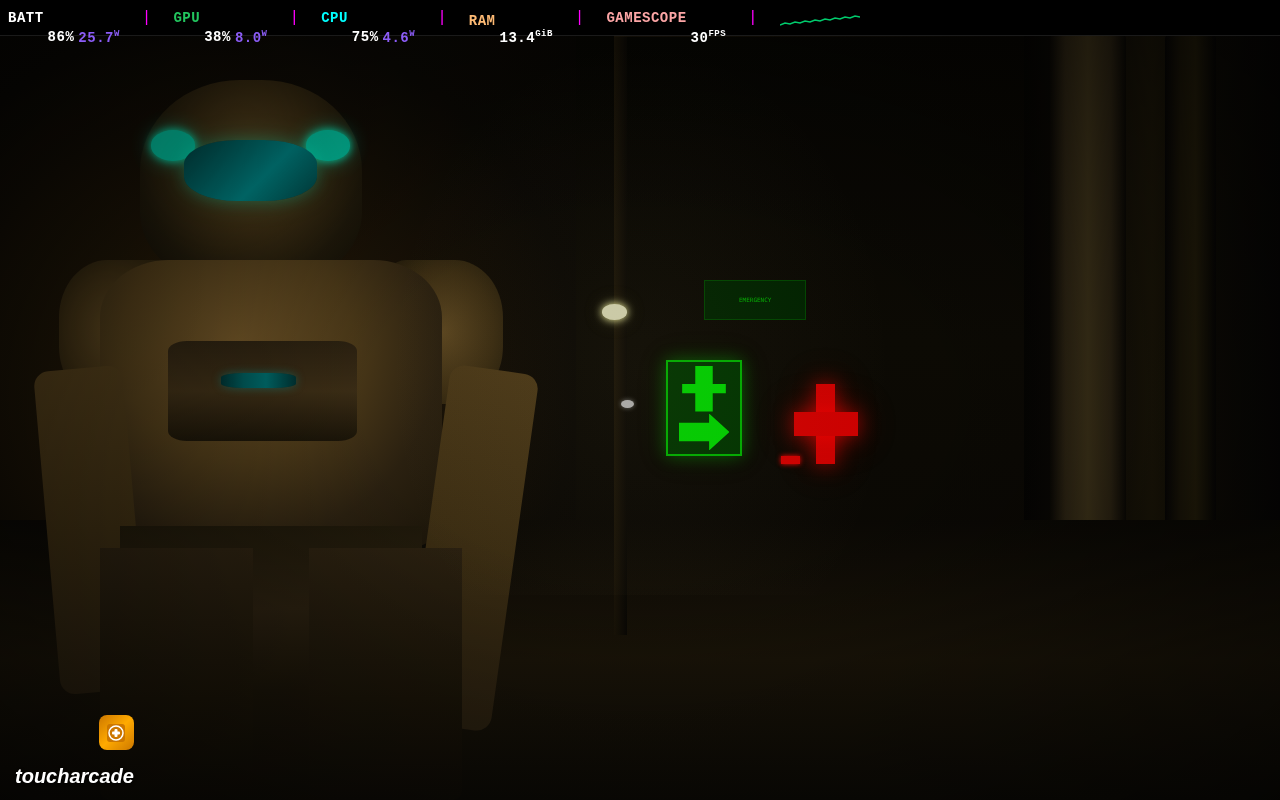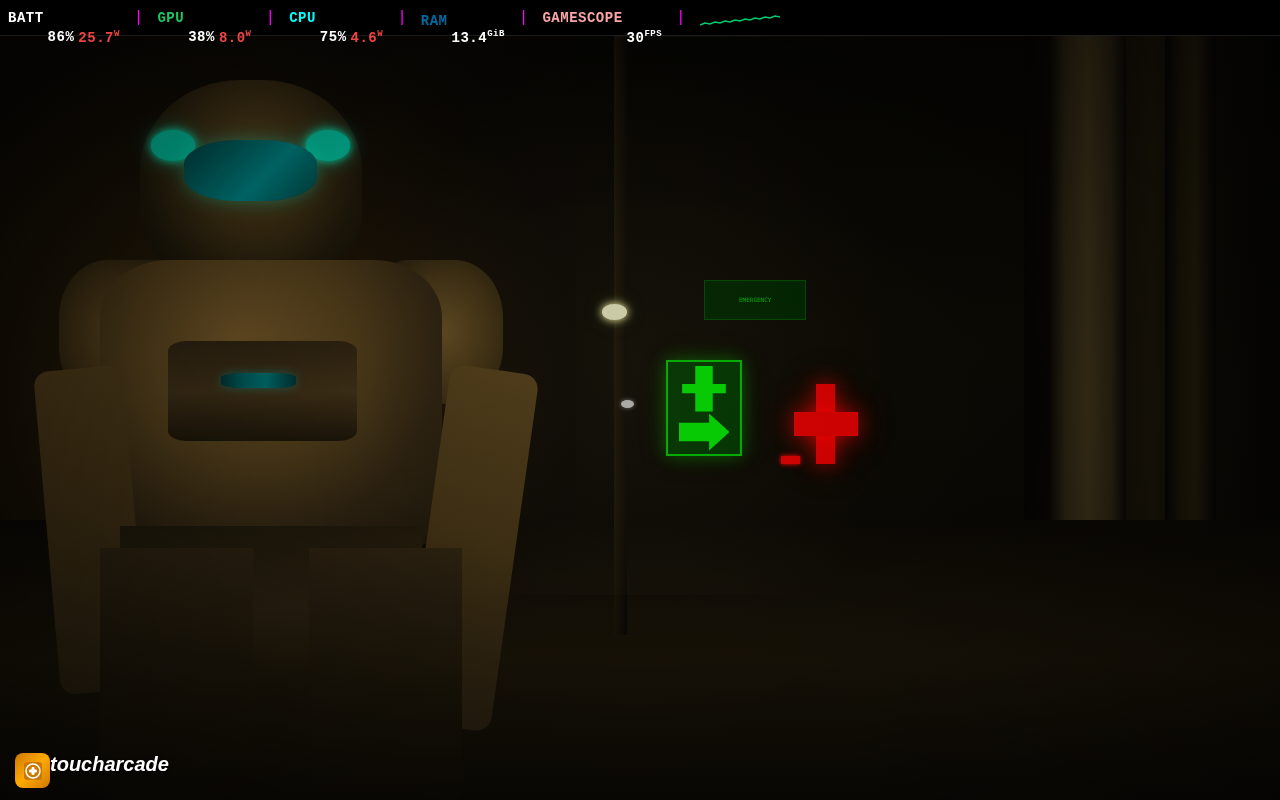--- a/index.html
+++ b/index.html
@@ -424,21 +424,21 @@
 
     
     #hud-bar {
       position: absolute;
       top: 0; left: 0; right: 0;
       height: 36px;
       background: rgba(0, 0, 0, 0.85);
       display: flex;
       align-items: center;
       padding: 0 8px;
-      gap: 8px;
+      gap: 16px;
       z-index: 100;
       border-bottom: 1px solid rgba(255,255,255,0.1);
       font-family: Liberation Mono, monospace;
     }
 
     .hud-segment {
       display: flex;
       align-items: center;
       gap: 4px;
       font-size: 15px;
@@ -452,23 +452,23 @@
       font-weight: 700;
     }
 
     .hud-value {
       font-size: 14px;
       font-weight: 700;
       margin-top: 39px;
     }
 
     .hud-value-white { color: #ffffff; }
-    .hud-value-yellow { color: #ef4444; }
+    .hud-value-yellow { color: #8b5cf6; }
     .hud-value-green { color: #22c55e; }
-    .hud-value-pink { color: #0369a1; margin-top: 6px; }
+    .hud-value-pink { color: #fdba74; margin-top: 6px; }
     .hud-value-cyan { color: #00ffff; }
     .hud-value-orange { color: #fca5a5; }
 
     .hud-separator {
       color: #ff00ff;
       font-size: 16px;
       margin: 0 6px;
       font-weight: 300;
     }
 
@@ -484,23 +484,24 @@
       position: relative;
       overflow: hidden;
     }
 
     
     #toucharcade-logo {
       position: absolute;
       bottom: 12px;
       left: 15px;
       display: flex;
-      align-items: flex-start;
-      gap: 0;
+      align-items: flex-end;
+      gap: 15px;
       z-index: 100;
+      flex-direction: column;
     }
 
     .ta-icon {
       width: 35px;
       height: 35px;
       background: linear-gradient(135deg, #cc7700 0%, #ffaa00 50%, #cc7700 100%);
       border-radius: 8px;
       display: flex;
       align-items: center;
       justify-content: center;

